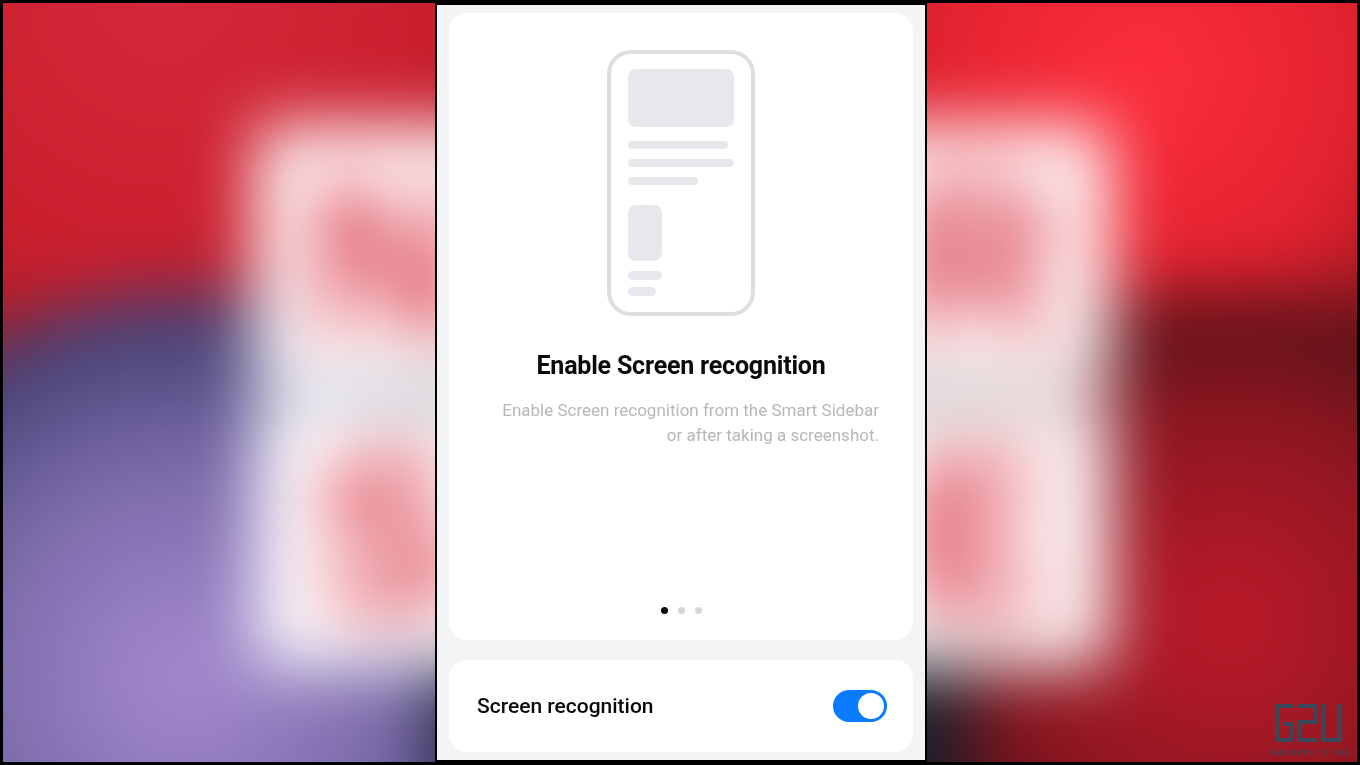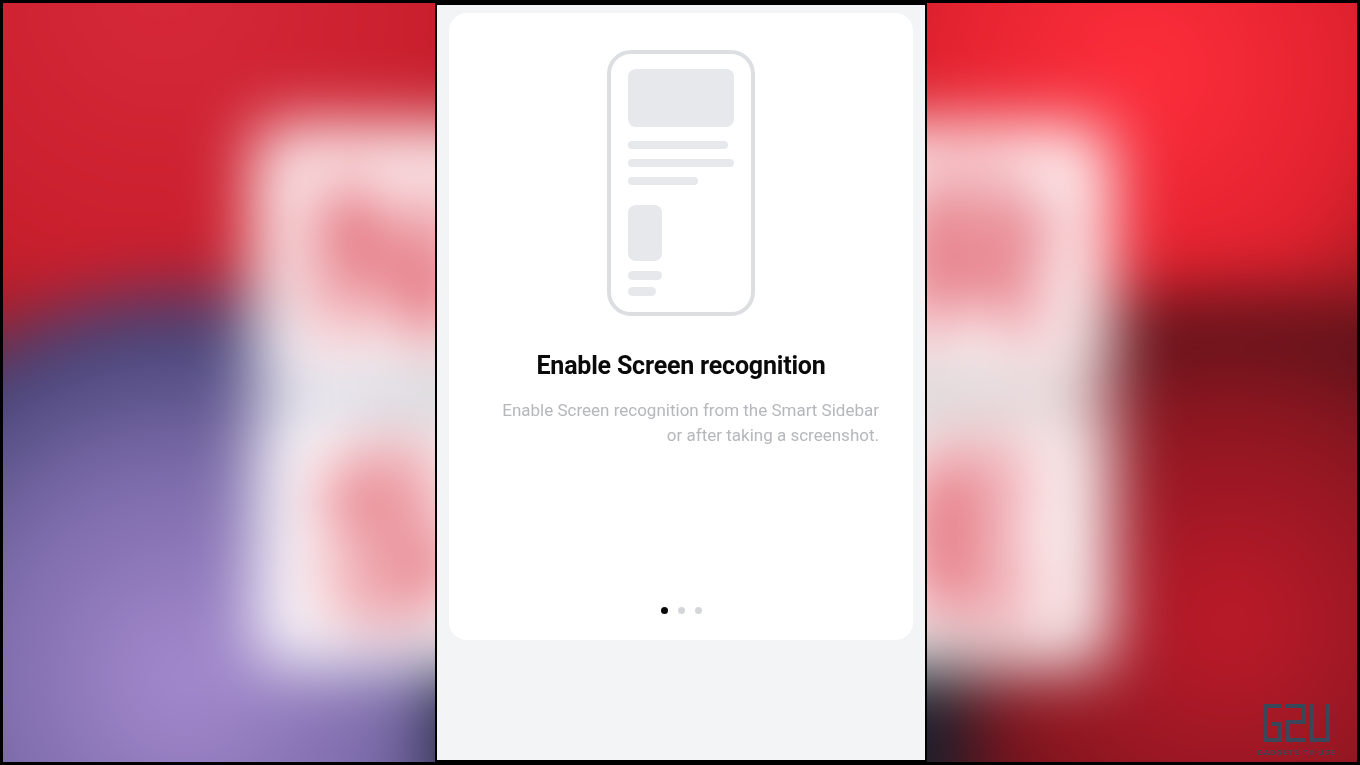--- a/index.html
+++ b/index.html
@@ -151,26 +151,25 @@
     top: 3px;
     width: 26px;
     height: 26px;
     border-radius: 50%;
     background: #fff;
   }
 
   
   .watermark {
     position: absolute;
-    right: 24px;
+    right: 10px;
     bottom: 8px;
     z-index: 40;
     display: flex;
     flex-direction: column;
-    align-items: center;
     opacity: 0.9;
   }
   .watermark svg { display: block; }
   .watermark .txt {
     margin-top: 2px;
     font-size: 8px;
     letter-spacing: 1px;
     color: #2f4d5e;
     font-weight: 700;
   }
@@ -216,20 +215,26 @@
       <h2>Enable Screen recognition</h2>
       <p>Enable Screen recognition from the Smart Sidebar or after taking a screenshot.</p>
 
       <div class="dots">
         <span class="dot active"></span>
         <span class="dot"></span>
         <span class="dot"></span>
       </div>
     </div>
 
+    <div class="setting-row">
+      <span class="label">Screen recognition</span>
+      <div class="switch" role="switch" aria-checked="true">
+        <div class="knob"></div>
+      </div>
+    </div>
 
   </div>
 
   <div class="frame-border"></div>
 
   <div class="watermark">
     <svg width="74" height="46" viewBox="0 0 74 46">
       <g fill="none" stroke="#2f4d5e" stroke-width="4" stroke-linecap="square">
 
         <path d="M20 6 H6 V40 H20 V24 H14"></path>

